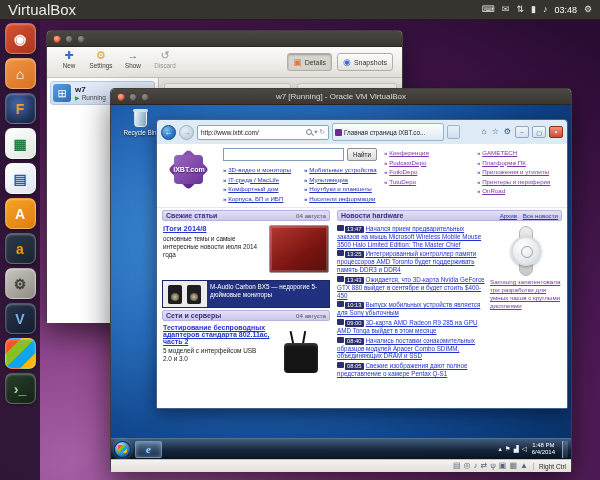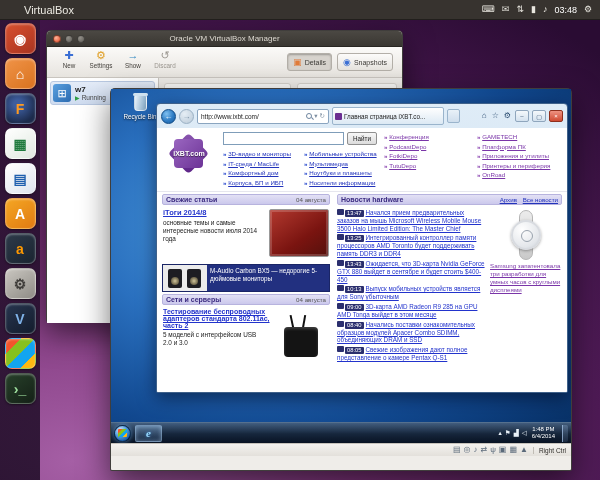--- a/index.html
+++ b/index.html
@@ -3,21 +3,21 @@
 <meta charset="utf-8">
 <style>
   *{margin:0;padding:0;box-sizing:border-box}
   body{width:600px;height:480px;position:relative;overflow:hidden;
     font-family:"Liberation Sans",sans-serif;
     background:radial-gradient(ellipse 130% 115% at 12% 96%, #a55fa5 0%, #7a3177 36%, #4e1a55 68%, #2a0c33 100%);}
 
   
   .panel{position:absolute;top:0;left:0;width:600px;height:20px;background:#37332f;
     display:flex;align-items:center;color:#f1efe9;z-index:60;border-bottom:1px solid #211f1c}
-  .panel-title{font-size:11px;margin-left:24px;color:#eceae3}
+  .panel-title{font-size:15px;margin-left:8px;color:#eceae3}
   .panel-right{margin-left:auto;display:flex;align-items:center;gap:7px;margin-right:8px}
   .ticon{font-size:9px;color:#e8e6df;line-height:1}
   .pclock{font-size:9px;color:#fff}
 
   
   .launcher{position:absolute;top:20px;left:0;width:40px;height:460px;z-index:55;
     background:linear-gradient(rgba(44,20,52,.82),rgba(28,11,36,.85));
     display:flex;flex-direction:column;align-items:center;padding-top:3px;gap:4px}
   .ltile{width:31px;height:31px;border-radius:7px;flex:0 0 auto;
     border:1px solid rgba(255,255,255,.25);
@@ -211,21 +211,20 @@
 </head>
 <body>
 
 <div class="window" id="manager">
   <div class="titlebar">
     <div class="wbtns">
       <span class="wb close"></span>
       <span class="wb min"></span>
       <span class="wb max"></span>
     </div>
-    <span class="wtitle">Oracle VM VirtualBox Manager</span>
   </div>
   <div class="m-toolbar">
     <div class="tool-group">
 
         <div class="titem">
           <span class="tg" style="color: rgb(59, 111, 212);">✚</span>
           <span class="tl" style="color: rgb(69, 66, 61);">New</span>
         </div>
 
         <div class="titem">
@@ -279,20 +278,28 @@
         <div class="dh">
           <span class="di">▦</span>
           <span>Preview</span>
         </div>
       </div>
     </div>
   </div>
 </div>
 
 <div class="window" id="vmwin">
+  <div class="titlebar">
+    <div class="wbtns">
+      <span class="wb close"></span>
+      <span class="wb min"></span>
+      <span class="wb max"></span>
+    </div>
+    <span class="wtitle">w7 [Running] - Oracle VM VirtualBox</span>
+  </div>
 
   <div class="guest">
     <div class="glow"></div>
 
     <div class="rbin">
       <div class="bin"></div>
       <div class="rbin-label">Recycle Bin</div>
     </div>
 
     <div class="ie">

